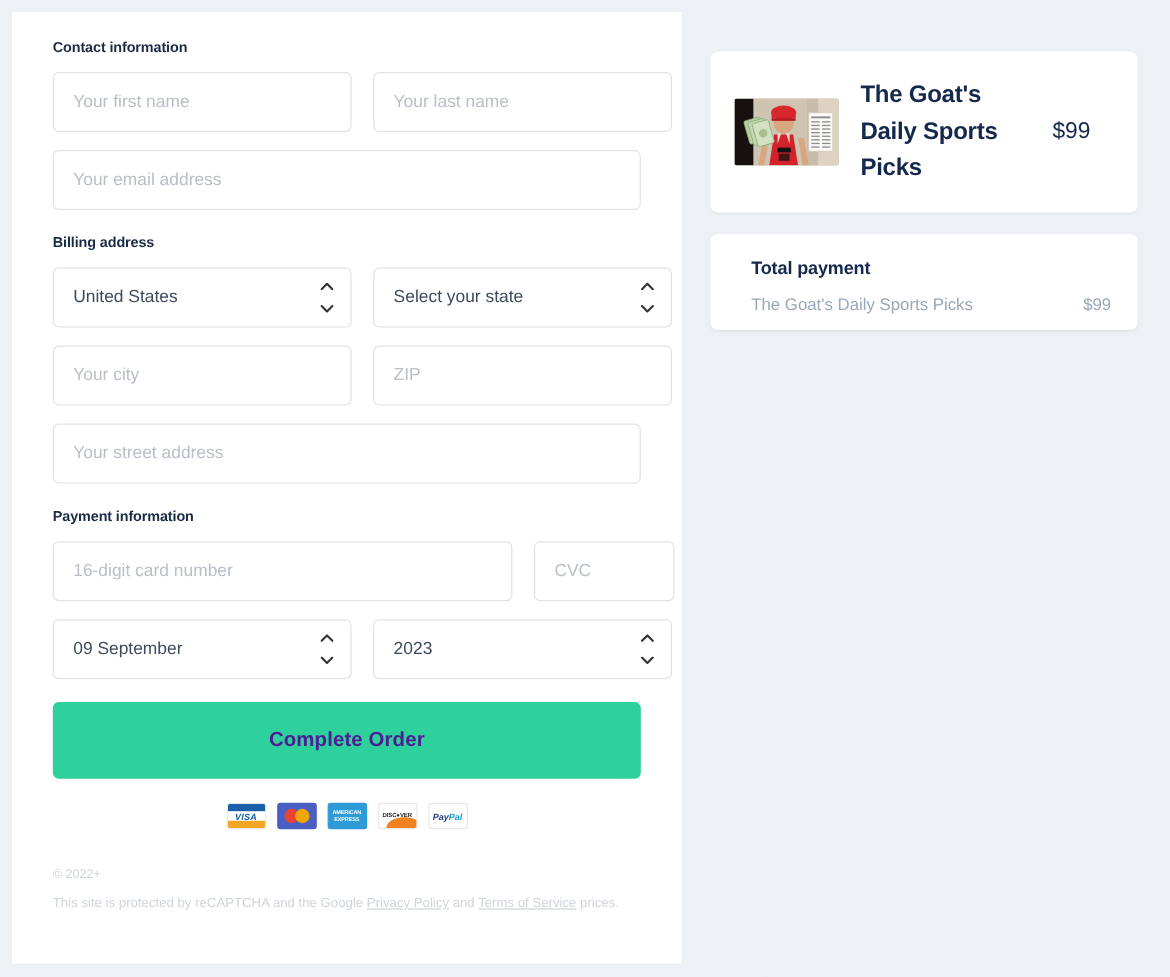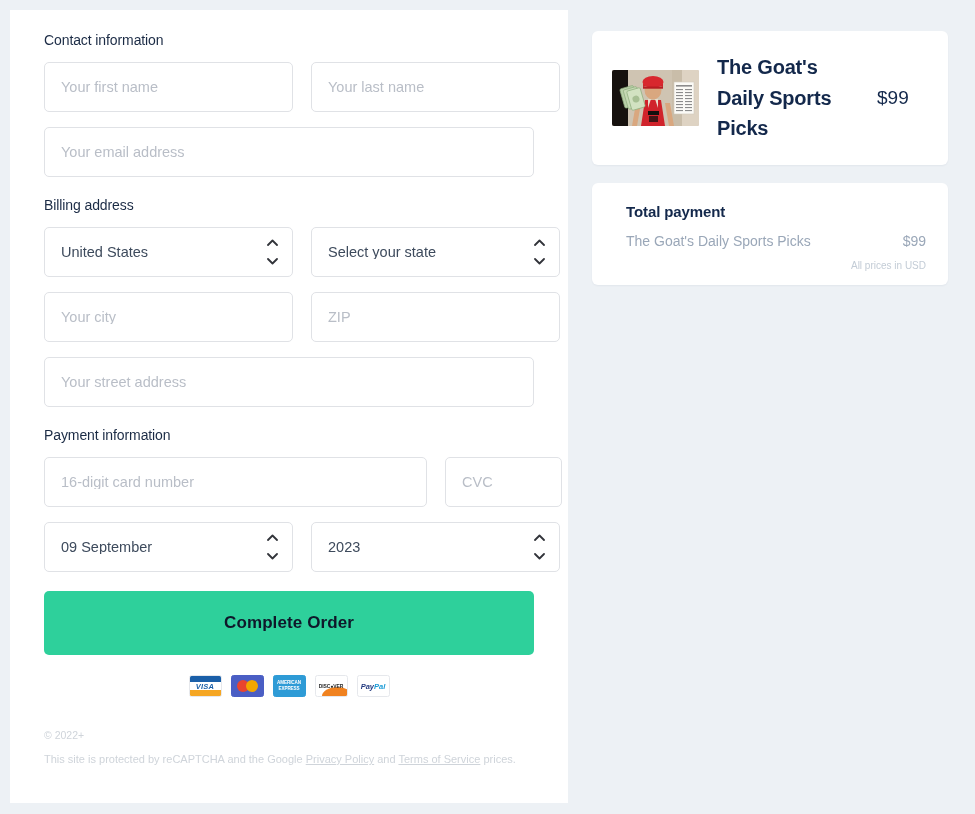--- a/index.html
+++ b/index.html
@@ -27,22 +27,22 @@
     position: absolute;
     left: 10px;
     top: 10px;
     width: 558px;
     height: 793px;
     background: #ffffff;
     padding: 22px 34px 0 34px;
   }
 
   .section-title {
-    font-size: 14px;
-    font-weight: normal;
+    font-size: 12px;
+    font-weight: bold;
     color: #1b2b45;
     letter-spacing: -0.1px;
     margin: 0 0 14px 0;
   }
   .section-title.billing { margin-top: 20px; }
   .section-title.payment { margin-top: 20px; }
 
   .row {
     display: flex;
     gap: 18px;
@@ -101,21 +101,21 @@
   .spinner svg { display: block; }
 
   
   .cta {
     margin-top: 19px;
     width: 100%;
     height: 64px;
     background: #2ed09b;
     border: none;
     border-radius: 5px;
-    color: #0f172a;
+    color: #4c1d95;
     font-size: 17px;
     font-weight: bold;
     letter-spacing: 0.1px;
     font-family: "Liberation Sans", sans-serif;
     cursor: pointer;
     display: flex;
     align-items: center;
     justify-content: center;
   }
 
@@ -206,21 +206,21 @@
   }
   .footer .recaptcha a {
     color: #cfd4da;
     text-decoration: underline;
   }
 
   
   .summary {
     position: absolute;
     left: 592px;
-    top: 31px;
+    top: 43px;
     width: 356px;
   }
   .card {
     background: #ffffff;
     border-radius: 6px;
     box-shadow: 0 1px 2px rgba(25,40,70,0.05);
   }
   .product-card {
     height: 134px;
     display: flex;
@@ -470,18 +470,17 @@
       <div class="product-title">The Goat's Daily Sports Picks</div>
       <div class="product-price">$99</div>
     </div>
 
     <div class="card total-card">
       <div class="total-heading">Total payment</div>
       <div class="total-line">
         <span>The Goat's Daily Sports Picks</span>
         <span>$99</span>
       </div>
-      <div class="total-note">All prices in USD</div>
     </div>
 
   </div>
 
 </div>
 
 </body></html>

